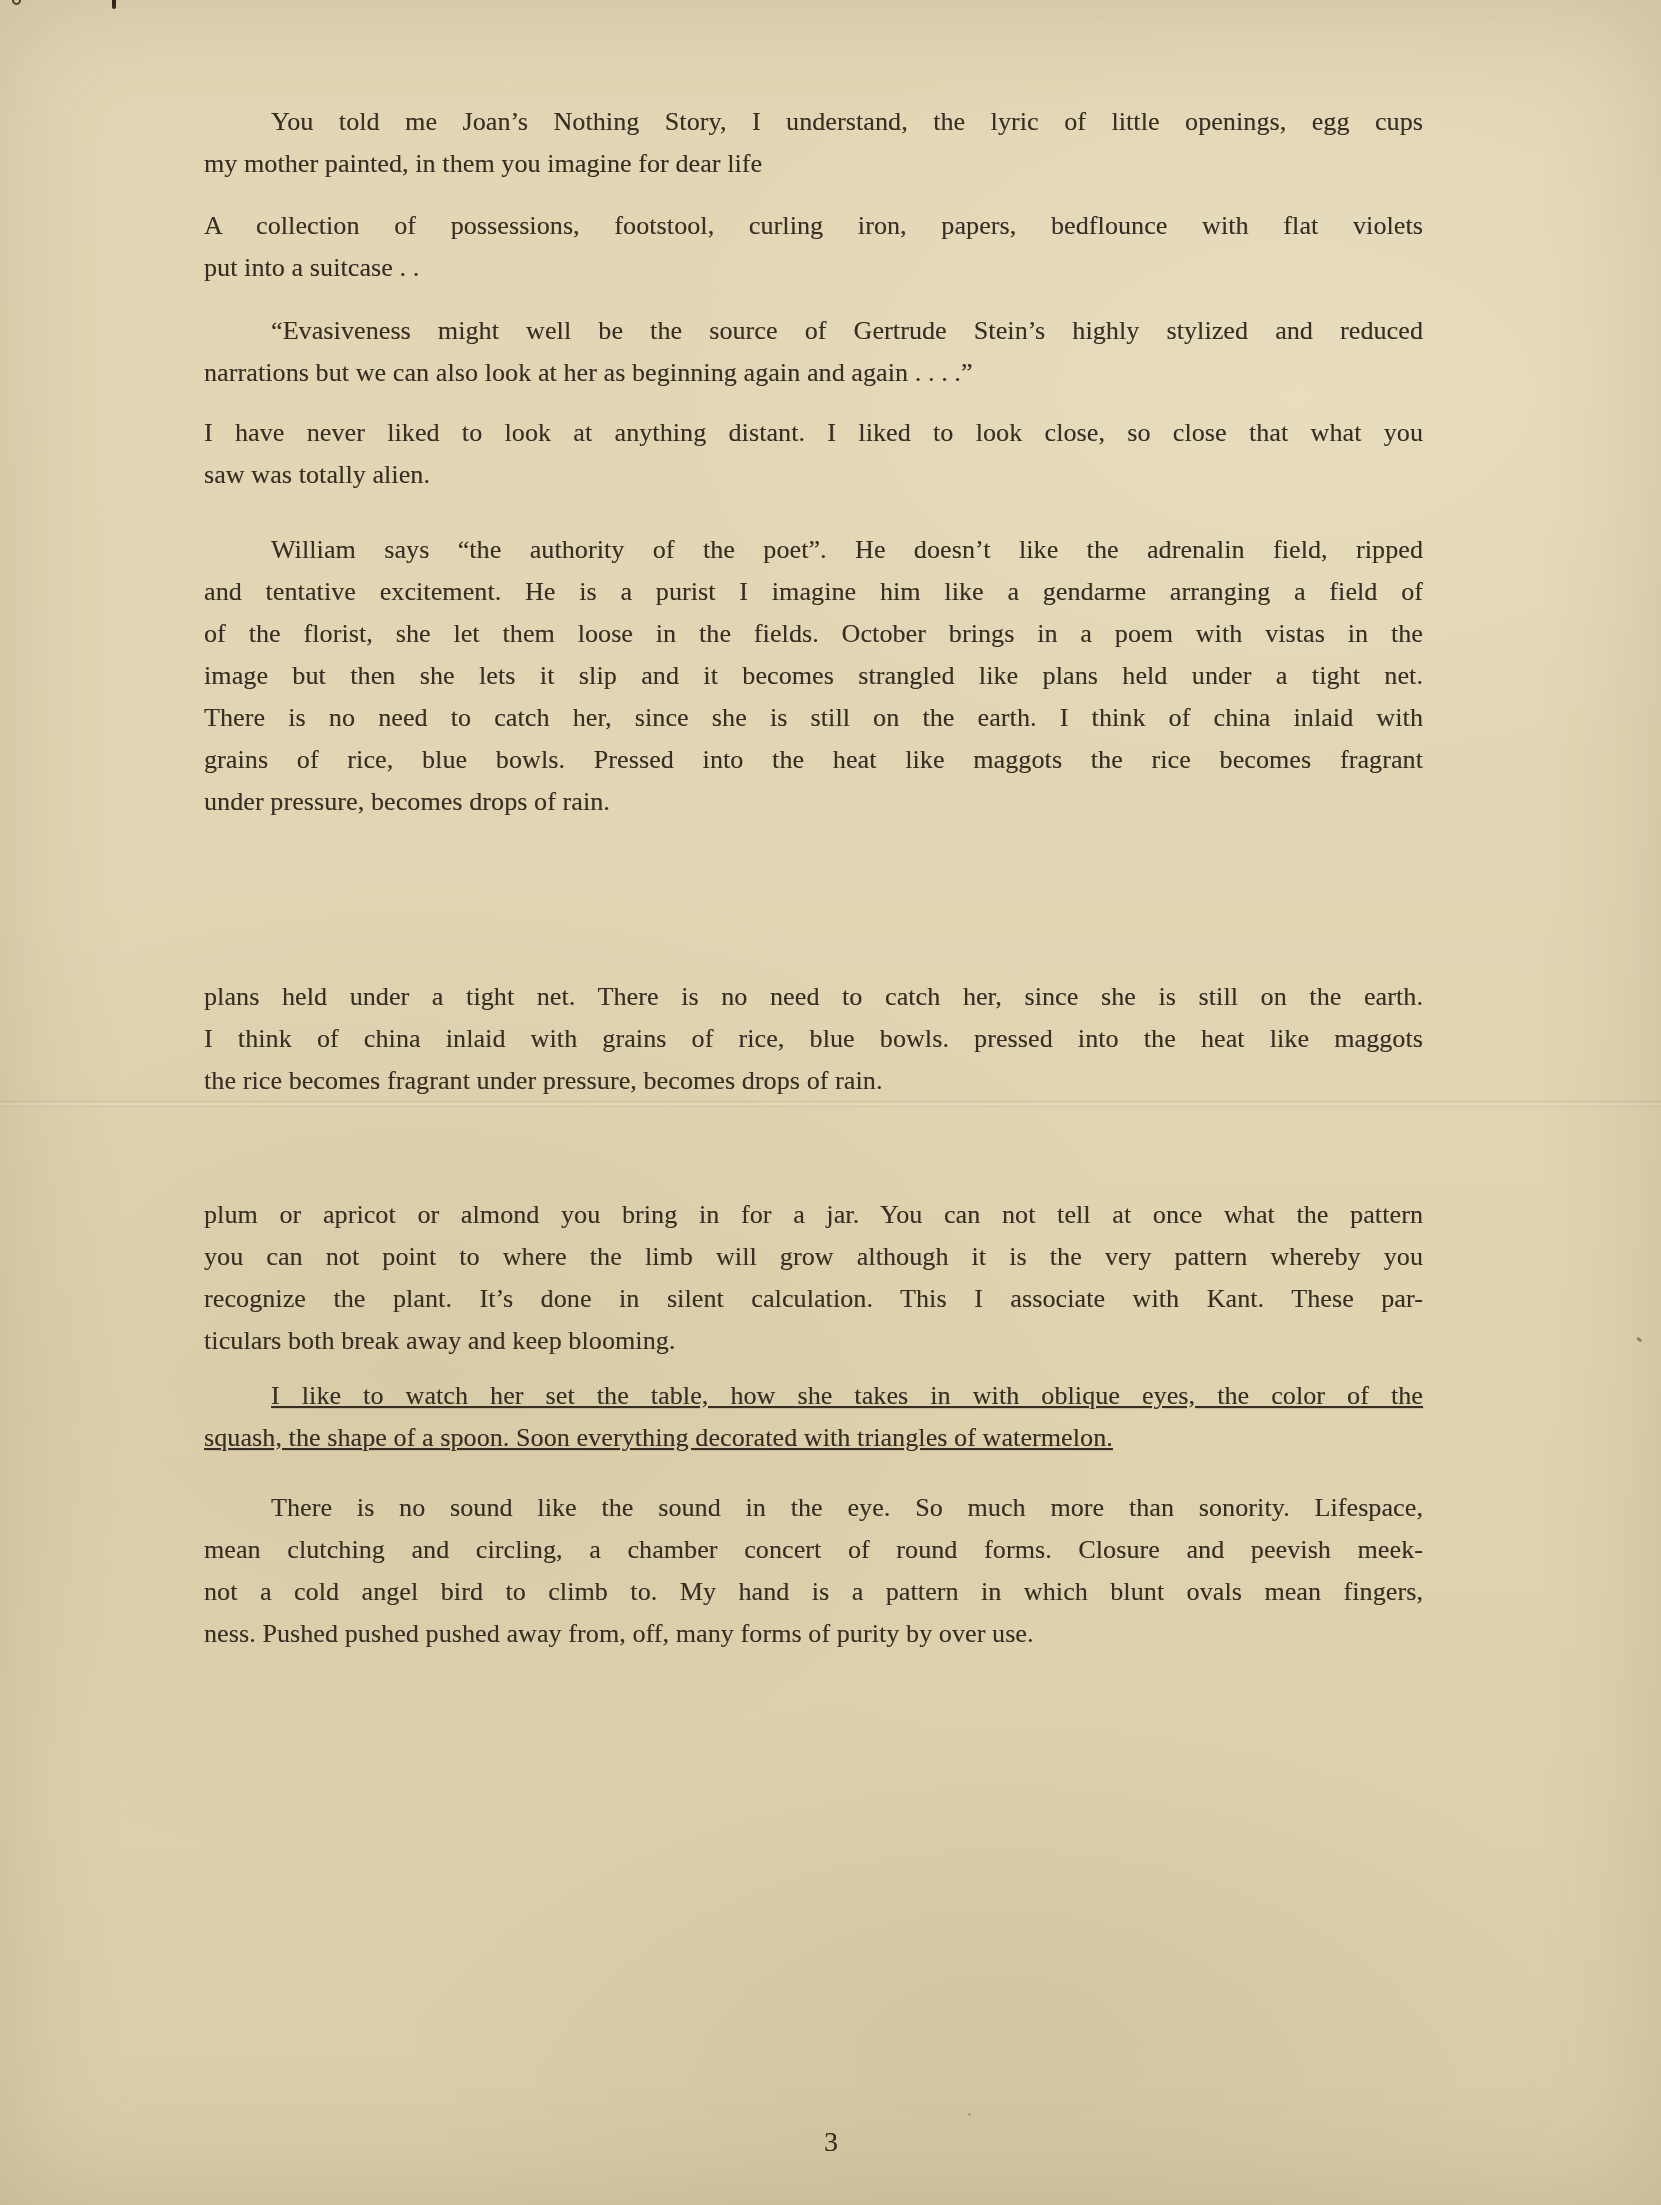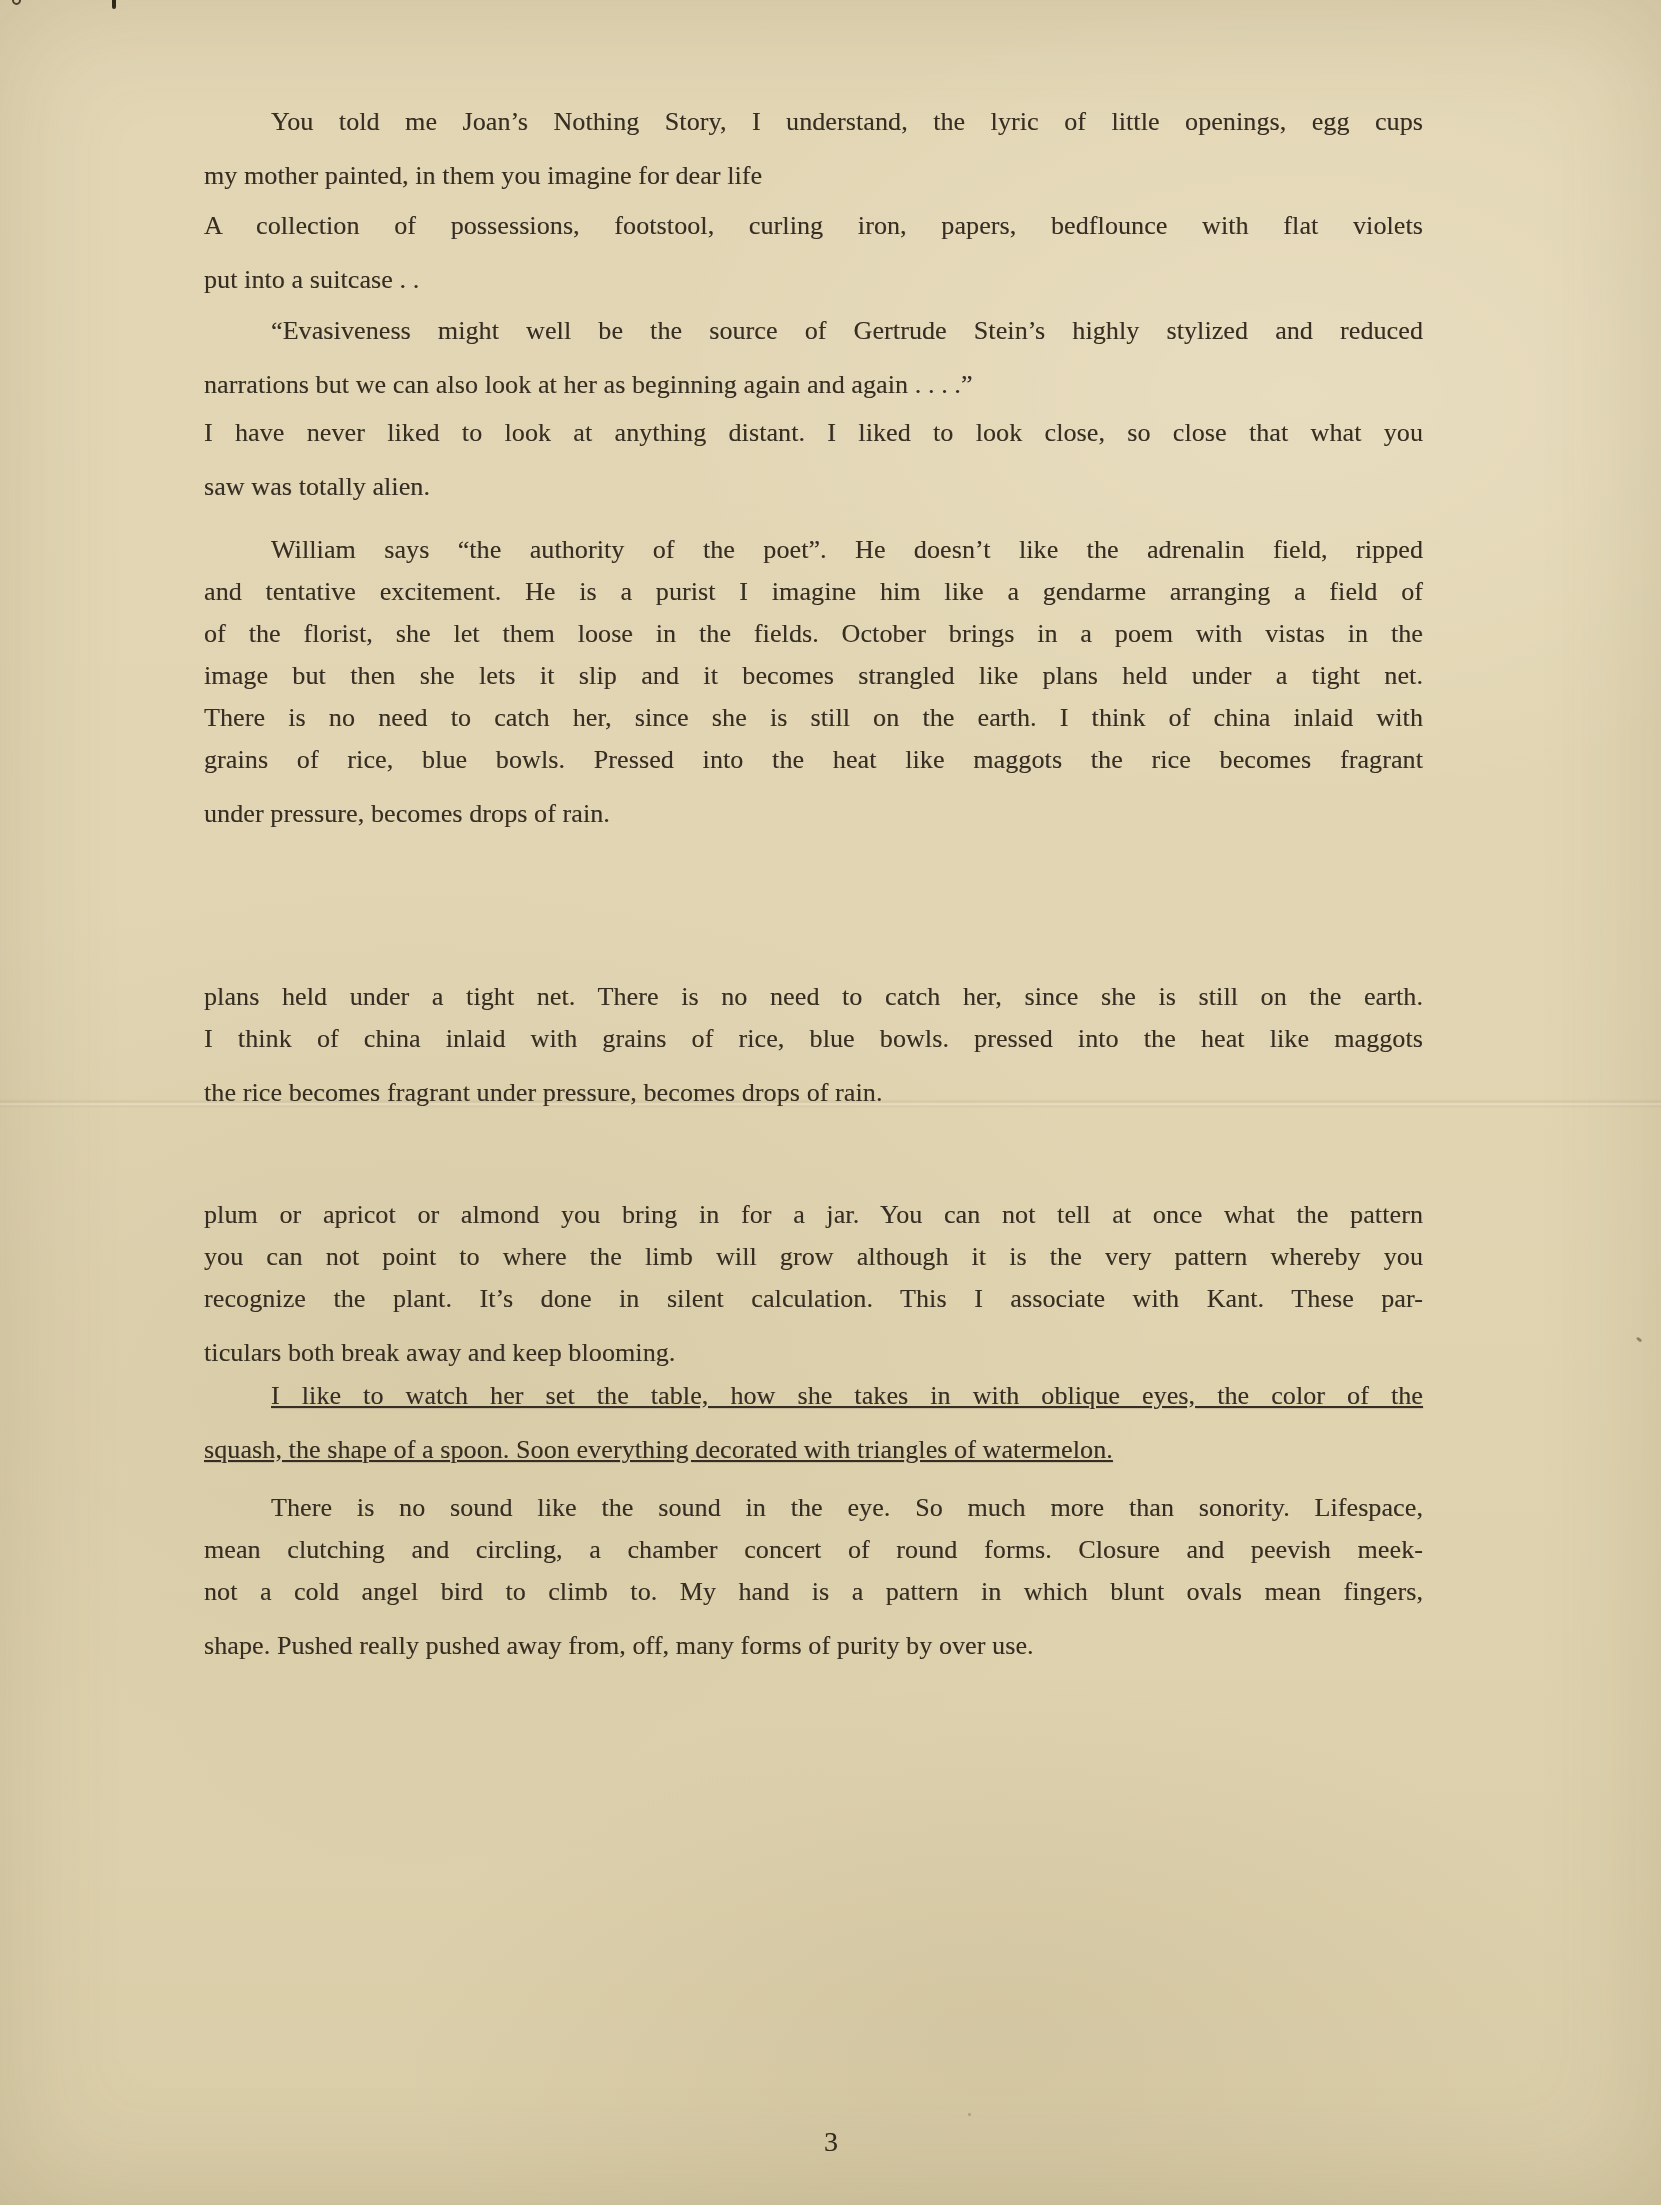--- a/index.html
+++ b/index.html
@@ -86,21 +86,21 @@
     height: 42px;
     line-height: 42px;
     font-size: 26px;
     letter-spacing: 0.1px;
     text-align: justify;
     text-align-last: justify;
     white-space: normal;
     color: var(--ink);
     text-shadow: 0.3px 0.4px 0.5px rgba(55,46,35,0.35);
   }
-  .line.last { text-align-last: left; margin-top: 12px; }
+  .line.last { text-align-last: left; }
   .indented .line:first-child { text-indent: 67px; }
 
   .p1 { top: 101px; }
   .p2 { top: 205px; }
   .p3 { top: 310px; }
   .p4 { top: 412px; }
   .p5 { top: 529px; }
   .p6 { top: 976px; }
   .p7 { top: 1194px; }
   .p8 { top: 1375px; text-decoration: underline; }
@@ -175,20 +175,20 @@
 
     <div class="paragraph p8 indented">
       <span class="line">I like to watch her set the table, how she takes in with oblique eyes, the color of the</span>
       <span class="line last">squash, the shape of a spoon. Soon everything decorated with triangles of watermelon.</span>
     </div>
 
     <div class="paragraph p9 indented">
       <span class="line">There is no sound like the sound in the eye. So much more than sonority. Lifespace,</span>
       <span class="line">mean clutching and circling, a chamber concert of round forms. Closure and peevish meek-</span>
       <span class="line">not a cold angel bird to climb to. My hand is a pattern in which blunt ovals mean fingers,</span>
-      <span class="line last">shape. Pushed really pushed away from, off, many forms of purity by over use.</span>
+      <span class="line last">ness. Pushed pushed pushed away from, off, many forms of purity by over use.</span>
     </div>
 
   </div>
 
   <div class="page-number">3</div>
 </div>
 
 
 </body></html>

